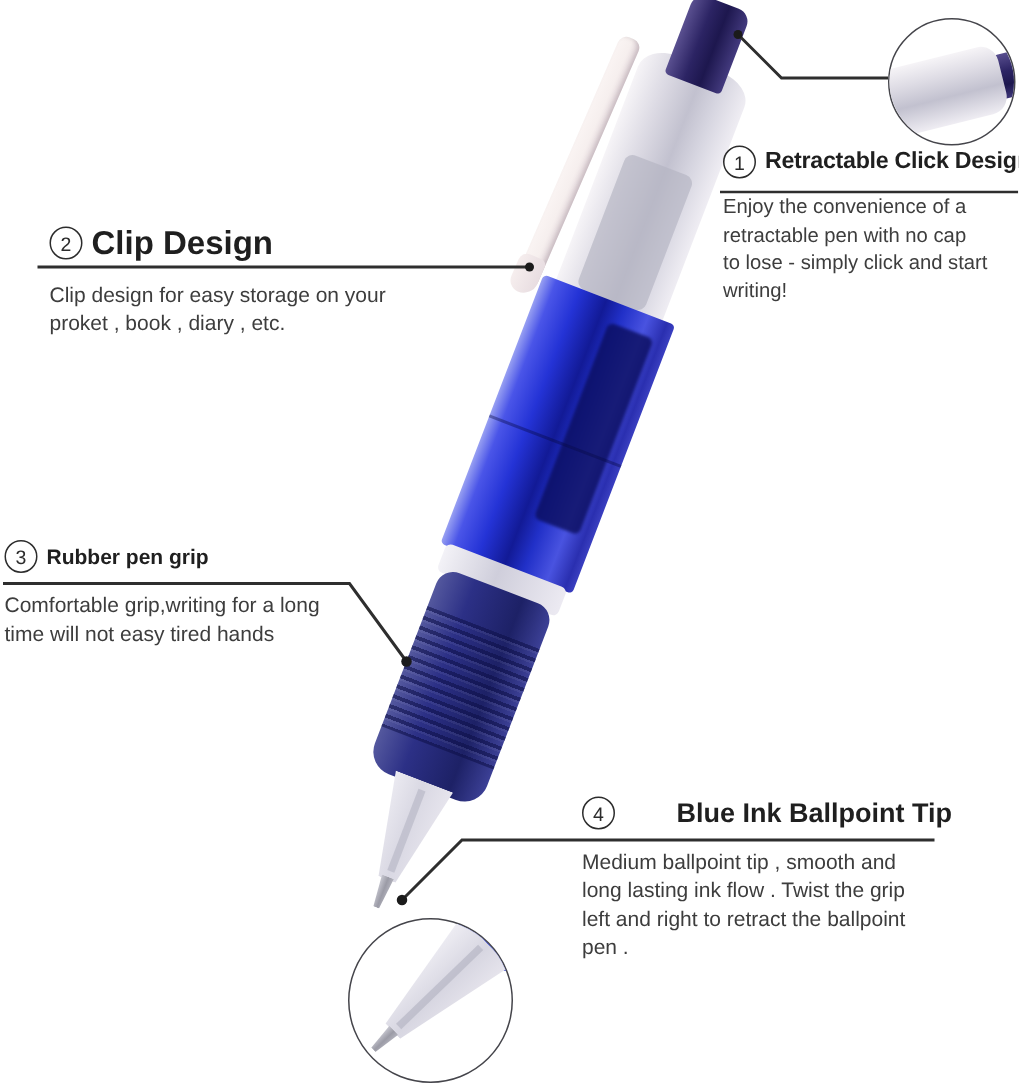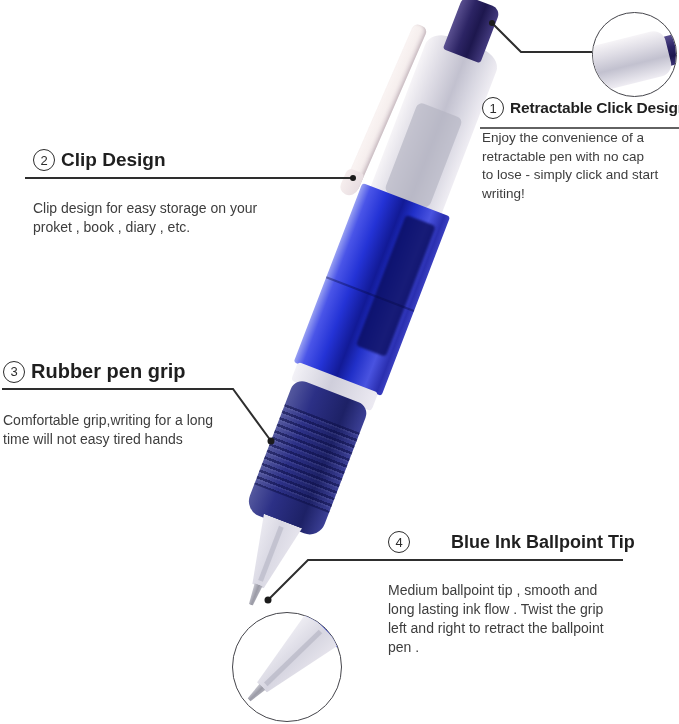--- a/index.html
+++ b/index.html
@@ -119,28 +119,28 @@
   }
   
   .ann{position:absolute;z-index:5;color:var(--body-text);}
   .ann-head{display:flex;align-items:center;gap:6px;}
   .num-circle{
     width:20px;height:20px;border:1.6px solid #2c2c2c;border-radius:50%;
     display:inline-flex;align-items:center;justify-content:center;
     font-size:13px;color:#2c2c2c;flex:0 0 auto;line-height:1;
   }
   .ann-title{font-weight:bold;color:var(--heading-text);}
-  .ann-body{white-space:pre-line;font-size:14px;line-height:19px;margin-top:28px;}
+  .ann-body{white-space:pre-line;font-size:14px;line-height:19px;margin-top:12px;}
   .ann1{left:482px;top:97px;width:210px;}
   .ann1 .ann-title{font-size:15.5px;letter-spacing:-.2px;}
   .ann1 .ann-body{font-size:13.5px;line-height:18.5px;margin-top:10px;}
   .ann2{left:33px;top:149px;width:330px;}
-  .ann2 .ann-title{font-size:19px;}
+  .ann2 .ann-title{font-size:22px;}
   .ann3{left:3px;top:360px;width:280px;}
-  .ann3 .ann-title{font-size:20px;text-align:center;}
+  .ann3 .ann-title{font-size:14px;text-align:center;}
   .ann4{left:388px;top:531px;width:300px;}
   .ann4 .ann-title{font-size:18px;margin-left:35px;}
   
   .overlay{position:absolute;left:0;top:0;z-index:20;pointer-events:none;}
   .overlay polyline,.overlay line{fill:none;stroke:var(--line);stroke-width:2;}
   .overlay .thin{stroke-width:1.6;}
   .overlay circle{fill:#1b1b1b;stroke:none;}
 </style>
 </head>
 <body>

